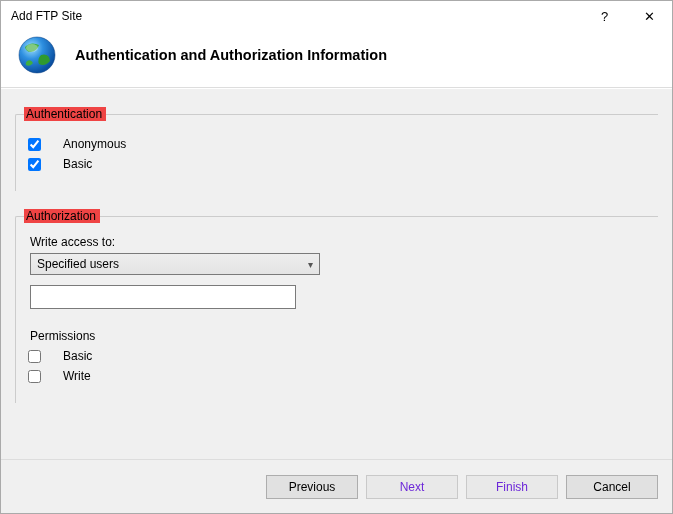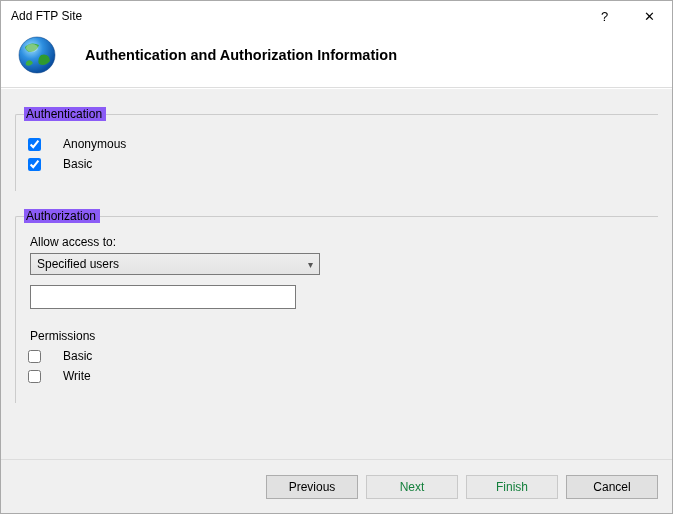--- a/index.html
+++ b/index.html
@@ -33,21 +33,21 @@
     display: flex;
     align-items: center;
     justify-content: center;
     font-size: 13px;
     font-family: Arial, sans-serif;
   }
   .header {
     display: flex;
     align-items: center;
     padding: 4px 12px 12px 16px;
-    gap: 28px;
+    gap: 18px;
     border-bottom: 1px solid #ddd;
   }
   .header .heading {
     font-size: 14.5px;
     font-weight: 700;
   }
   .globe {
     width: 40px;
     height: 40px;
   }
@@ -61,21 +61,21 @@
     border: none;
     border-top: 1px solid #ccc;
     border-left: 1px solid #ccc;
     border-radius: 2px 0 0 0;
     margin: 0 0 18px 0;
     padding: 10px 12px 14px 12px;
     position: relative;
   }
   fieldset.group legend {
     padding: 0 4px 0 2px;
-    background: #8b5cf6;
+    background: #ef4444;
     font-size: 12px;
     margin-left: -4px;
   }
   .row { margin: 6px 0; display: flex; align-items: center; gap: 22px; }
   input[type=checkbox] {
     width: 13px; height: 13px; margin: 0;
   }
   .label { font-size: 12px; }
   .sub-label { margin: 2px 0 4px 2px; }
   .select {
@@ -116,21 +116,21 @@
     width: 92px;
     height: 24px;
     border: 1px solid #adadad;
     background: #e1e1e1;
     font-size: 12px;
     display: flex;
     align-items: center;
     justify-content: center;
   }
   .btn.disabled {
-    color: #15803d;
+    color: #6d28d9;
     background: #e9e9e9;
     border-color: #c9c9c9;
   }
 </style>
 </head>
 <body>
 
 <div class="titlebar">
   <div class="title">Add FTP Site</div>
   <div class="tbtn">
@@ -168,21 +168,21 @@
       <span class="label">Anonymous</span>
     </div>
     <div class="row">
       <input type="checkbox" checked="" style="">
       <span class="label">Basic</span>
     </div>
   </fieldset>
 
   <fieldset class="group">
     <legend>Authorization</legend>
-    <div class="sub-label">Allow access to:</div>
+    <div class="sub-label">Write access to:</div>
     <div class="select">
       <span>Specified users</span>
       <span class="chev">▾</span>
     </div>
     <input class="textbox" type="text" value="" style="">
     <div class="perm-title">Permissions</div>
     <div class="row">
       <input type="checkbox" style="">
       <span class="label">Basic</span>
     </div>

